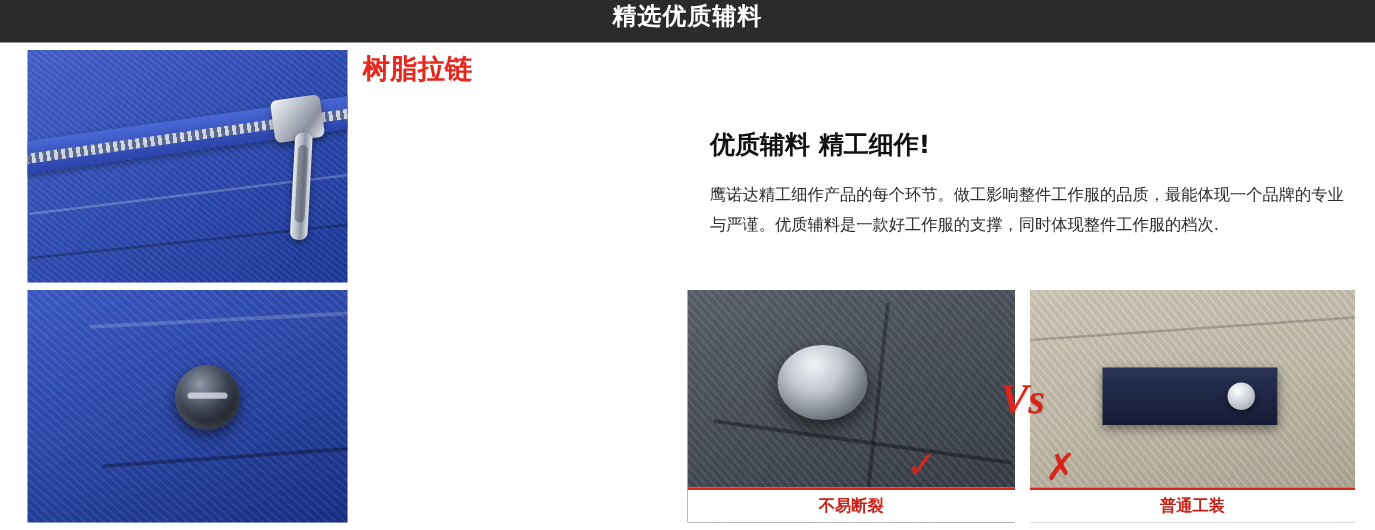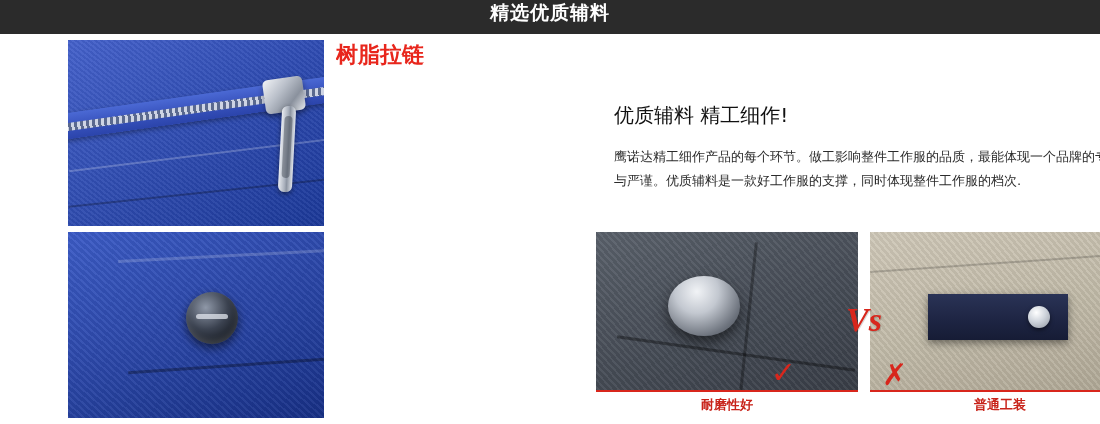--- a/index.html
+++ b/index.html
@@ -21,21 +21,21 @@
   }
   .header-title {
     color: #ffffff;
     font-size: 19px;
     font-weight: bold;
     letter-spacing: 1px;
     font-family: "DejaVu Sans", sans-serif;
   }
 
   
-  .content { position: relative; width: 876px; height: 390px; margin-left: 46px; }
+  .content { position: relative; width: 876px; height: 390px; }
 
   .cell { position: absolute; overflow: hidden; }
 
   
   .photo-zipper {
     left: 22px; top: 6px; width: 256px; height: 186px;
     background:
       linear-gradient(135deg, rgba(255,255,255,0.10) 0%, rgba(0,0,0,0.10) 100%),
       linear-gradient(160deg, #2f4fc4 0%, #2747b8 40%, #1e3ea8 100%);
   }
@@ -103,21 +103,21 @@
     text-align: justify;
     font-family: "DejaVu Sans", sans-serif;
   }
 
   
   .promo {
     left: 556px; top: 6px; width: 528px; height: 186px;
     padding: 62px 6px 0 12px;
   }
   .promo-title {
-    font-size: 20px; font-weight: normal; color: #111;
+    font-size: 20px; font-weight: bold; color: #111;
     margin-bottom: 16px;
     font-family: "DejaVu Sans", sans-serif;
   }
   .promo-body {
     font-size: 13px; line-height: 24px; color: #2b2b2b;
     font-family: "DejaVu Sans", sans-serif;
   }
 
   
   .photo-snap {
@@ -264,21 +264,21 @@
 
     <div class="cell text-snap">
     </div>
 
     <div class="cell photo-gray">
       <div class="gray-seam2"></div>
       <div class="dome-snap"></div>
       <div class="gray-seam"></div>
       <div class="check-mark">✓</div>
       <div class="caption">
-        <span class="caption-txt">耐磨性好</span>
+        <span class="caption-txt">不易断裂</span>
       </div>
     </div>
 
     <div class="cell photo-khaki">
       <div class="khaki-seam"></div>
       <div class="navy-tab"></div>
       <div class="cross-mark">✗</div>
       <div class="caption">
         <span class="caption-txt">普通工装</span>
       </div>

